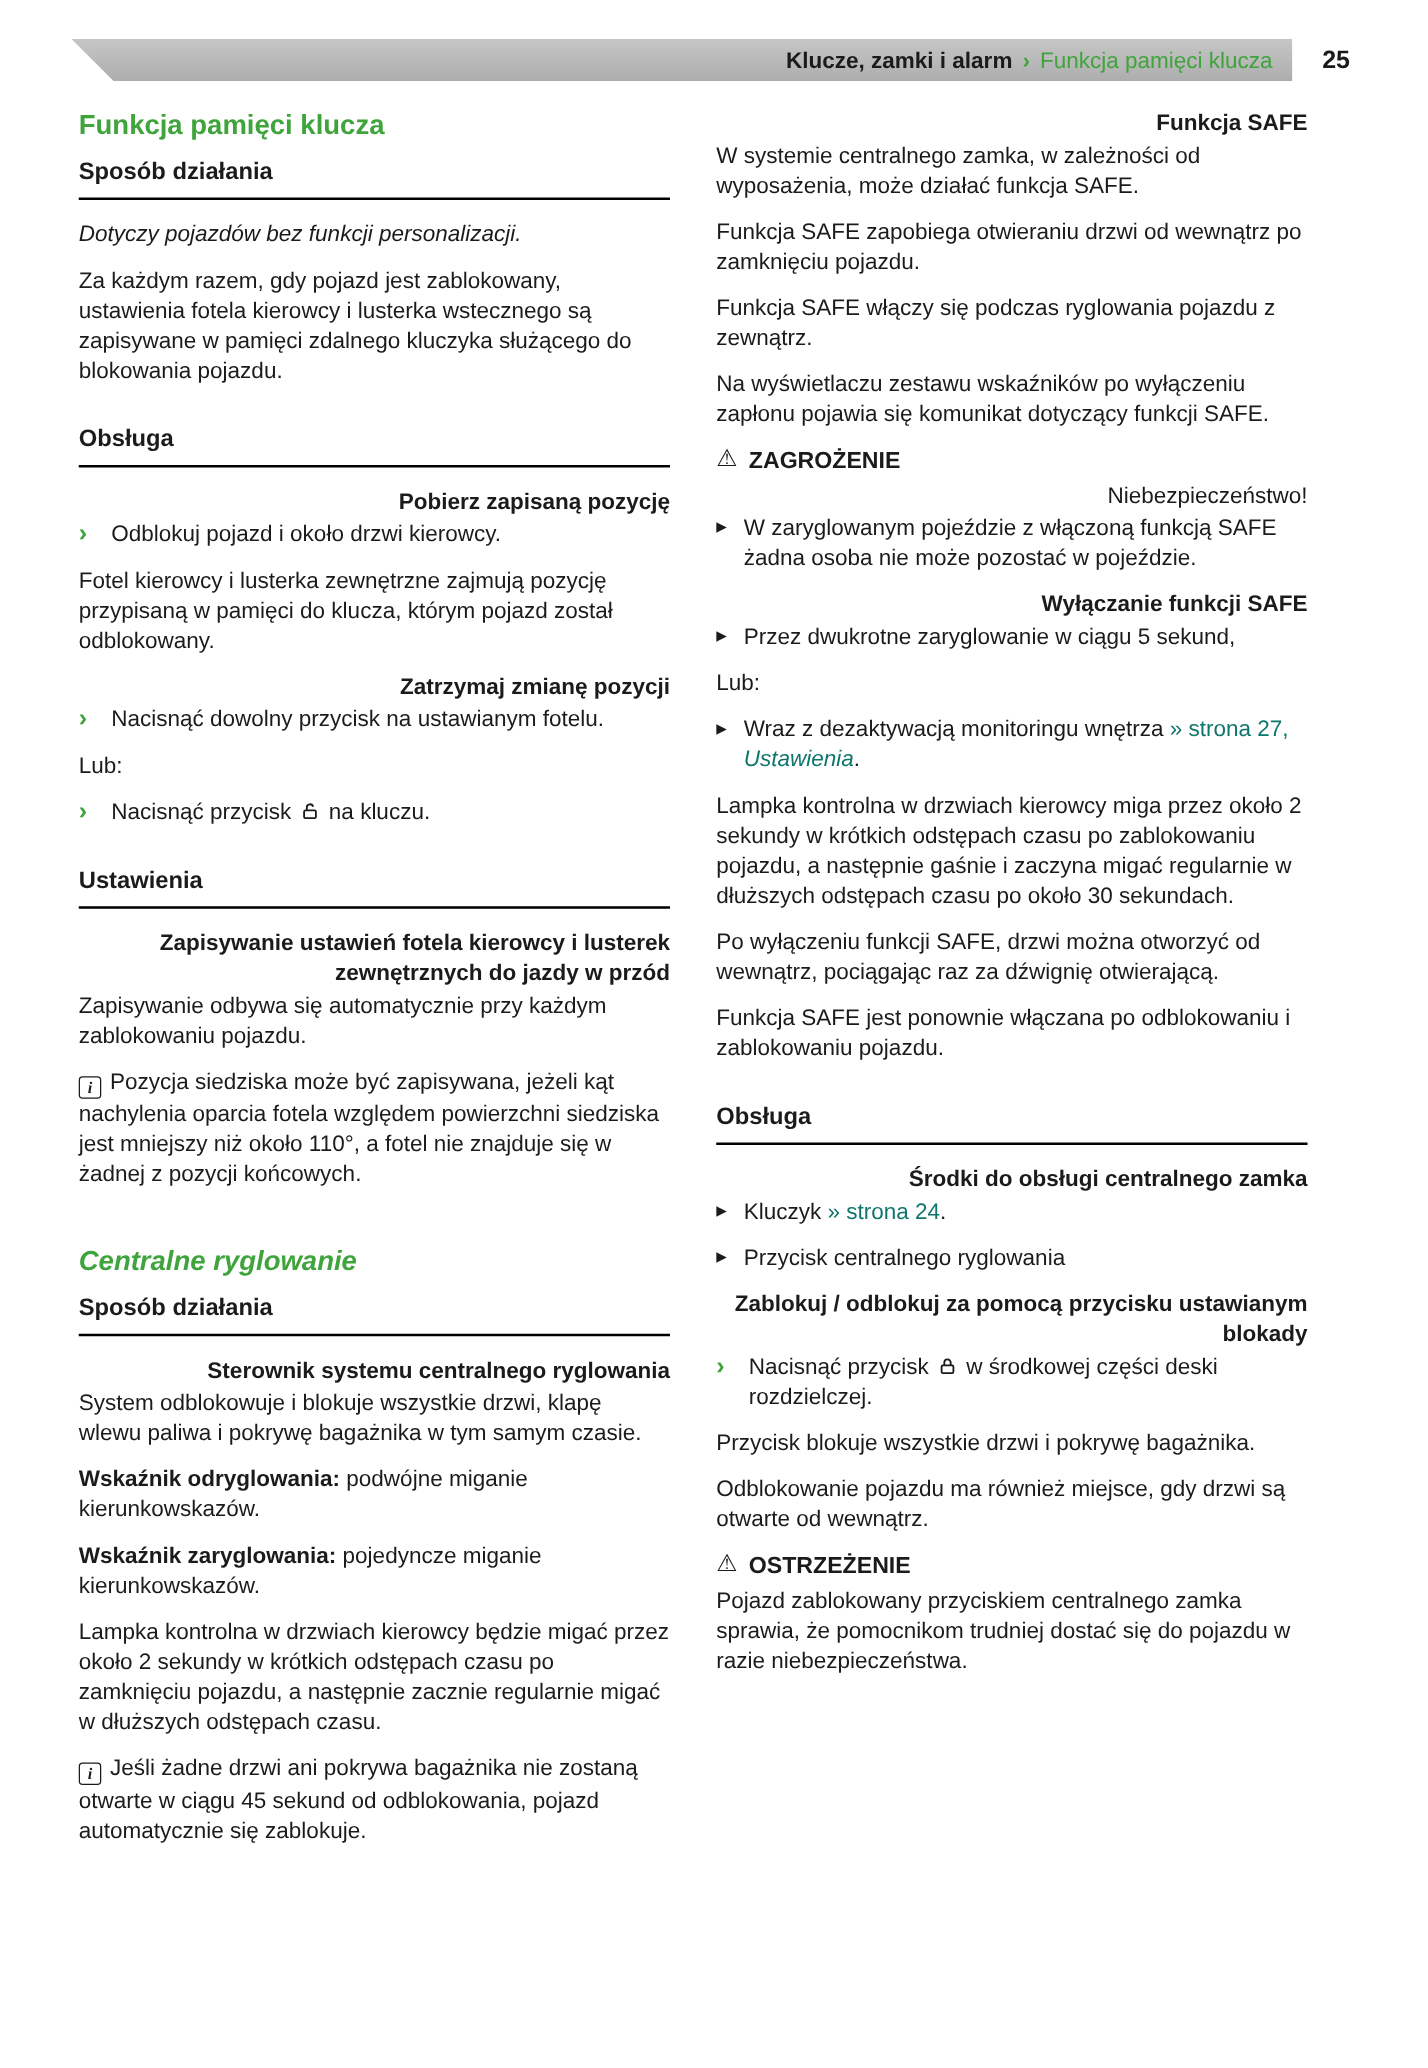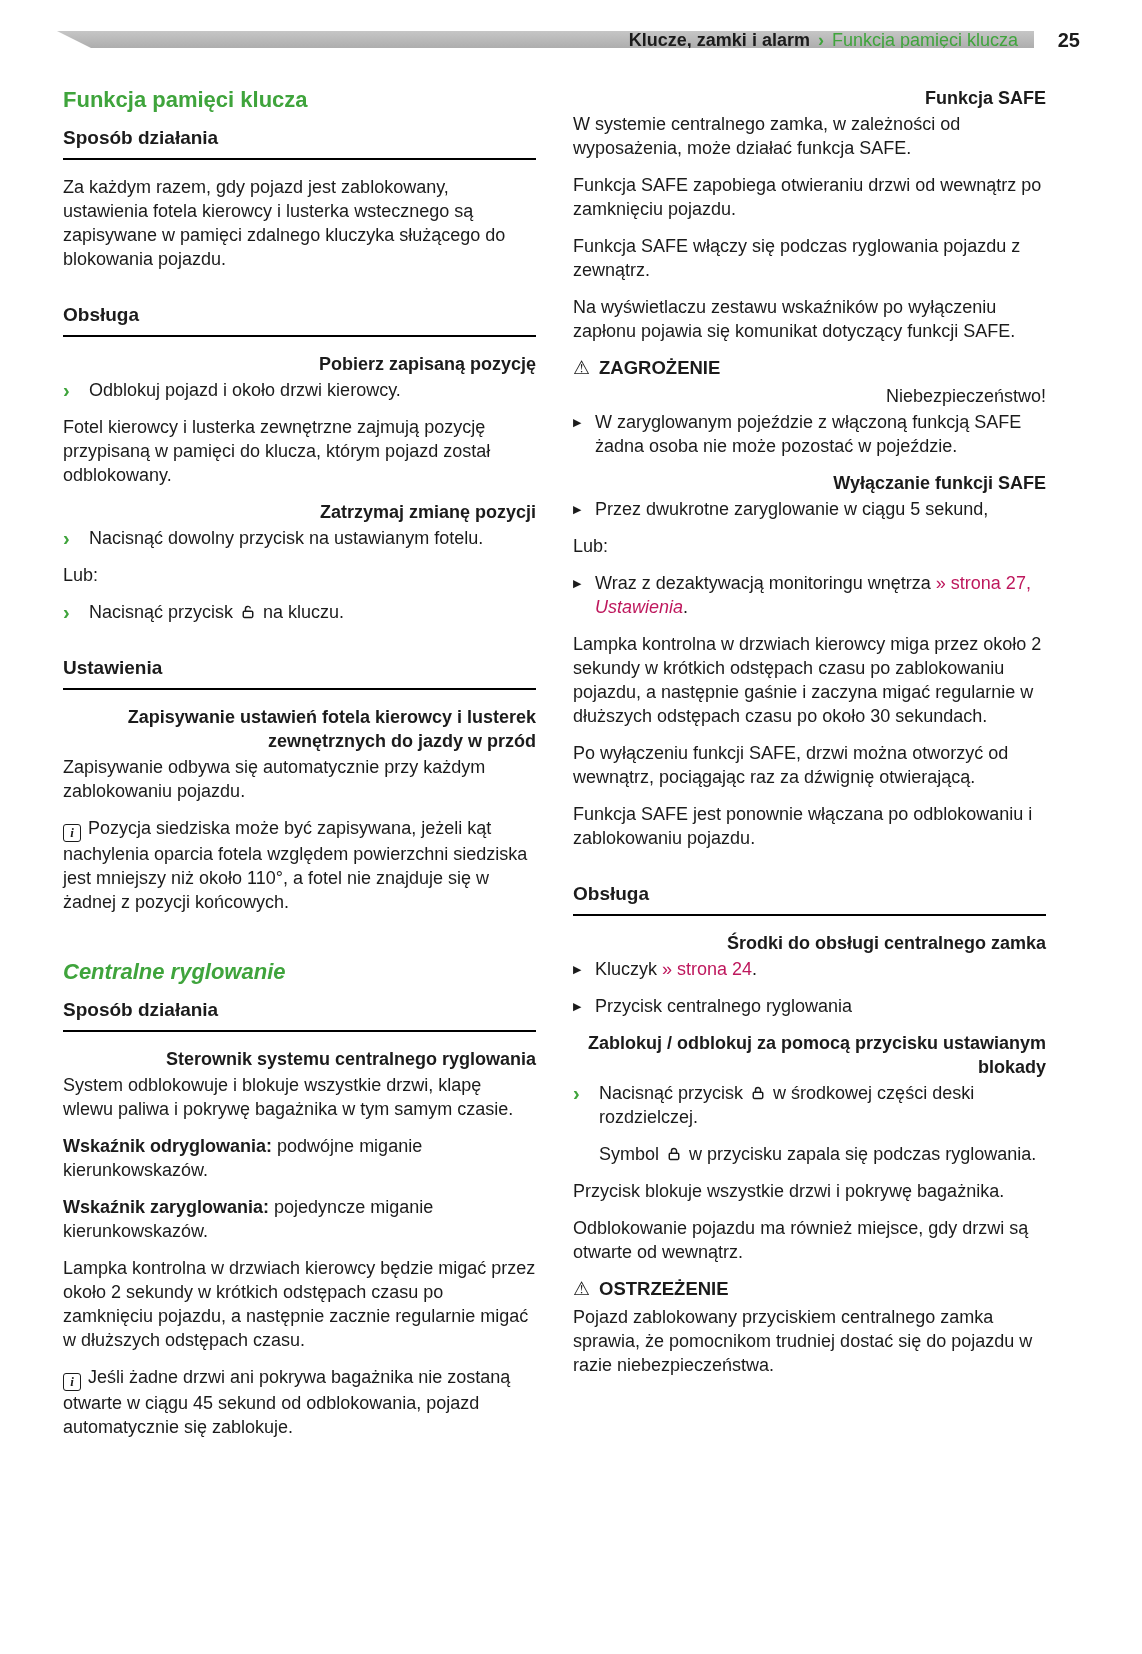--- a/index.html
+++ b/index.html
@@ -3,21 +3,21 @@
 <meta charset="utf-8">
 <style>
   * { margin:0; padding:0; box-sizing:border-box; }
   html,body { background:#ffffff; }
   .page {
     position:relative; width:1142px; height:1654px; background:#fff;
     font-family:"Liberation Sans", sans-serif; color:#1b1b1b;
     font-size:18px; line-height:24px; overflow:hidden;
   }
   
-  .header { position:absolute; top:31px; left:57px; right:62px; height:17px; display:flex; align-items:stretch; gap:14px; }
+  .header { position:absolute; top:31px; left:57px; right:62px; height:34px; display:flex; align-items:stretch; gap:14px; }
   .band {
     flex:1; background:linear-gradient(180deg,#c6c6c6,#adadad);
     clip-path:polygon(0 0, 100% 0, 100% 100%, 34px 100%);
     display:flex; align-items:center; justify-content:flex-end;
     padding-right:16px; font-size:18px;
   }
   .bc-main { font-weight:bold; }
   .bc-sep { color:#3fa43c; margin:0 8px; font-weight:bold; }
   .pagenum { align-self:center; font-weight:bold; font-size:20px; width:32px; text-align:right; }
   
@@ -28,21 +28,21 @@
   .sec {
     font-size:19px; line-height:24px; font-weight:bold;
     padding-bottom:8px; border-bottom:2px solid #000000; margin:32px 0 15px;
   }
   .sec.first { margin-top:4px; }
   .p { margin:0 0 13px; }
   .tight { margin-bottom:2px;text-align:right; }
   .b { font-weight:bold; }
   .it { font-style:italic; }
   .green { color:#3fa43c; }
-  .link { color:#be185d; cursor:pointer; }
+  .link { color:#0f766e; cursor:pointer; }
   .li { display:flex; margin:0 0 13px; }
   .li .bullet { flex:0 0 26px; width:26px; }
   .li-g .bullet { color:#3fa43c; font-weight:bold; font-size:20px; }
   .li-t .bullet { flex:0 0 22px; width:22px; font-size:11px; line-height:24px; }
   .li-text { flex:1; }
   .indent { padding-left:26px; }
   .note-icon {
     display:inline-block; width:18px; height:18px; border:1.4px solid #1b1b1b; border-radius:3px;
     text-align:center; line-height:15px; font-size:13px; font-weight:bold; font-style:italic;
     font-family:"Liberation Serif", serif; vertical-align:-3px; margin-right:7px;
@@ -65,20 +65,21 @@
     <div class="pagenum">25</div>
   </div>
 
   <div class="content">
 
     <div class="col">
 
       <div class="h1g">Funkcja pamięci klucza</div>
 
       <div class="sec first">Sposób działania</div>
+      <p class="p it">Dotyczy pojazdów bez funkcji personalizacji.</p>
       <p class="p">Za każdym razem, gdy pojazd jest zablokowany, ustawienia fotela kierowcy i lusterka wstecznego są zapisywane w pamięci zdalnego kluczyka służącego do blokowania pojazdu.</p>
 
       <div class="sec">Obsługa</div>
       <p class="p b tight">Pobierz zapisaną pozycję</p>
       <div class="li li-g">
         <span class="bullet">›</span>
         <span class="li-text">Odblokuj pojazd i około drzwi kierowcy.</span>
       </div>
       <p class="p">Fotel kierowcy i lusterka zewnętrzne zajmują pozycję przypisaną w pamięci do klucza, którym pojazd został odblokowany.</p>
       <p class="p b tight">Zatrzymaj zmianę pozycji</p>
@@ -161,26 +162,20 @@
       <p class="p b tight">Zablokuj / odblokuj za pomocą przycisku ustawianym blokady</p>
       <div class="li li-g">
         <span class="bullet">›</span>
         <span class="li-text"><span>Nacisnąć przycisk</span>
           <svg class="lock-icon" width="16" height="16" viewBox="0 0 22 22">
               <path d="M7.5 10 V7 a3.5 3.5 0 0 1 7 0 V10" fill="none" stroke="#1b1b1b" stroke-width="2"></path>
               <rect x="4.5" y="10" width="13" height="8.5" rx="1.5" fill="none" stroke="#1b1b1b" stroke-width="2"></rect>
             </svg>
           <span>w środkowej części deski rozdzielczej.</span></span>
       </div>
-      <p class="p indent"><span>Symbol</span>
-        <svg class="lock-icon" width="16" height="16" viewBox="0 0 22 22">
-            <path d="M7.5 10 V7 a3.5 3.5 0 0 1 7 0 V10" fill="none" stroke="#1b1b1b" stroke-width="2"></path>
-            <rect x="4.5" y="10" width="13" height="8.5" rx="1.5" fill="none" stroke="#1b1b1b" stroke-width="2"></rect>
-          </svg>
-        <span>w przycisku zapala się podczas ryglowania.</span></p>
       <p class="p">Przycisk blokuje wszystkie drzwi i pokrywę bagażnika.</p>
       <p class="p">Odblokowanie pojazdu ma również miejsce, gdy drzwi są otwarte od wewnątrz.</p>
 
       <div>
         <div class="warn-head">
           <span class="warn-icon">⚠</span>
           <span>OSTRZEŻENIE</span>
         </div>
         <p class="p">Pojazd zablokowany przyciskiem centralnego zamka sprawia, że pomocnikom trudniej dostać się do pojazdu w razie niebezpieczeństwa.</p>
       </div>

